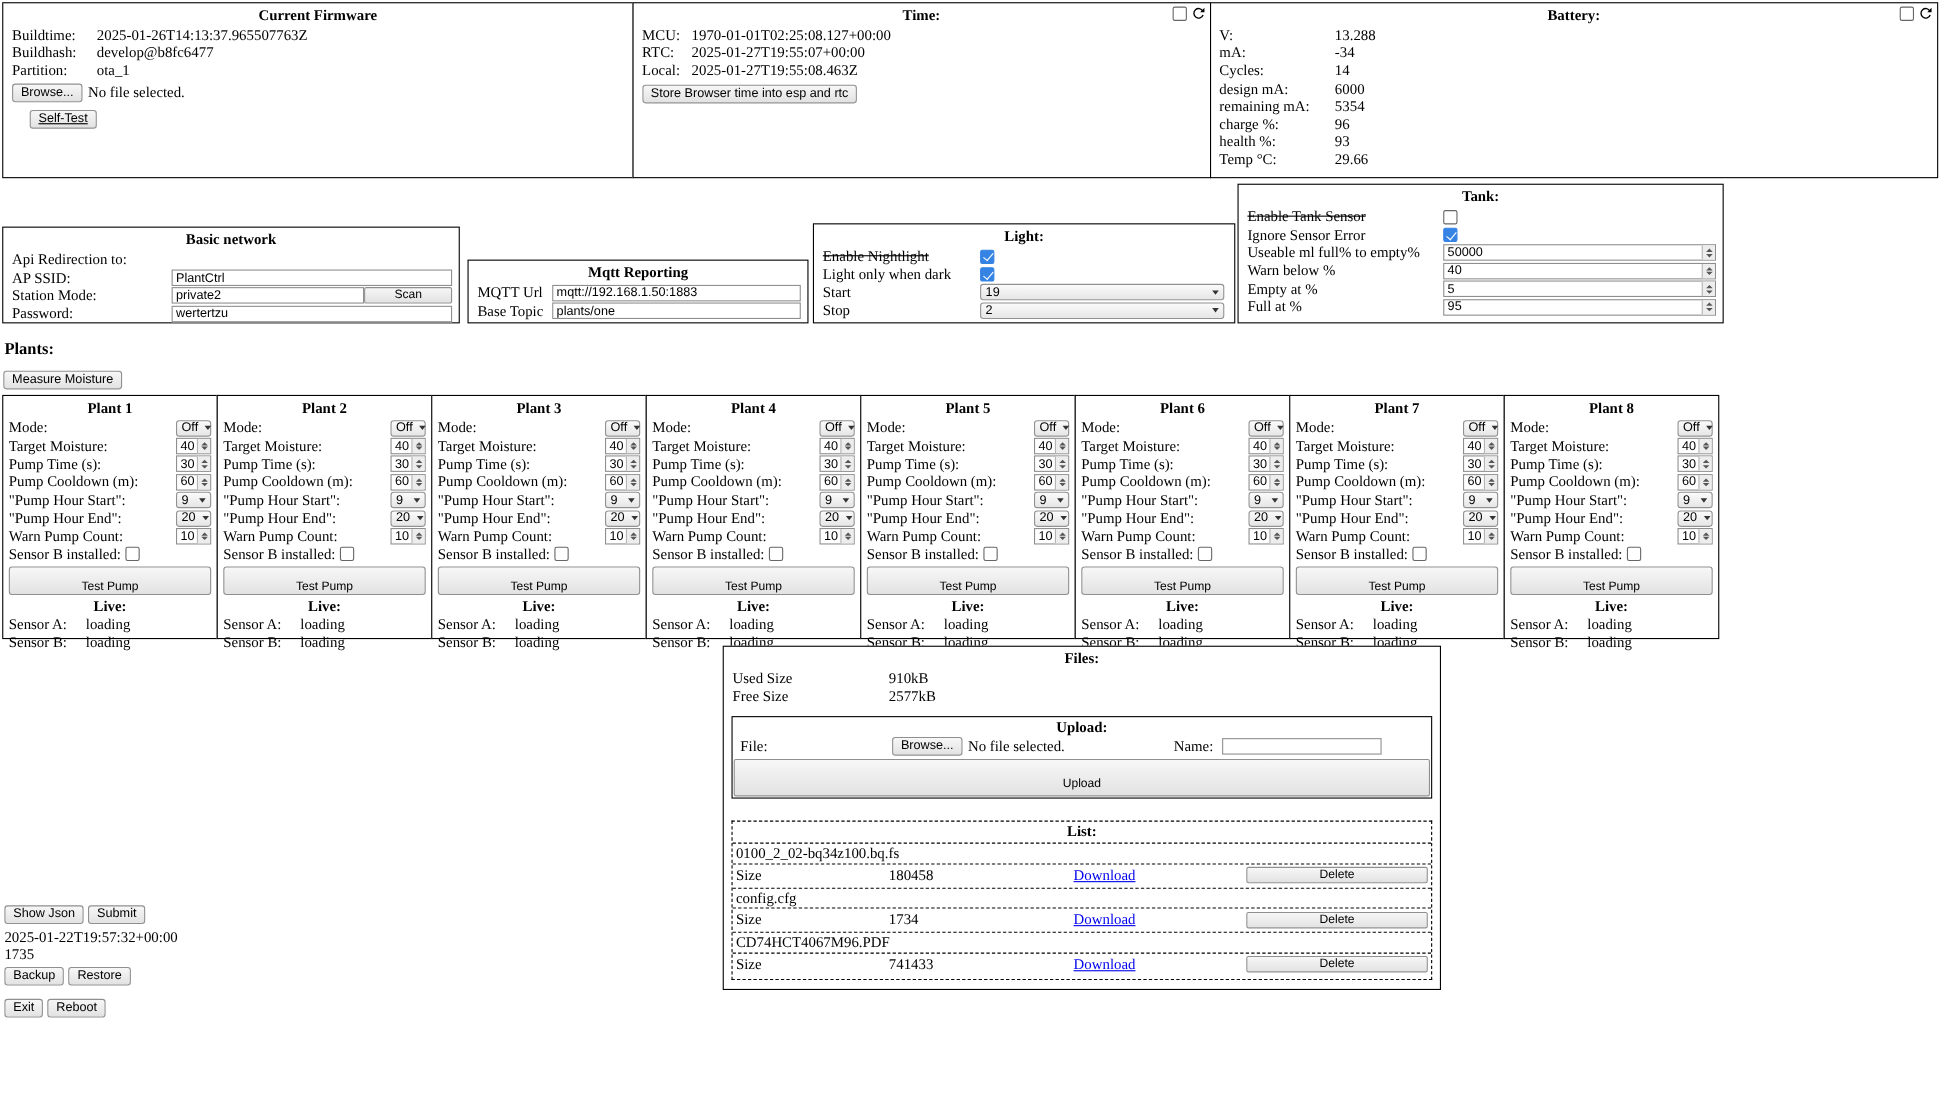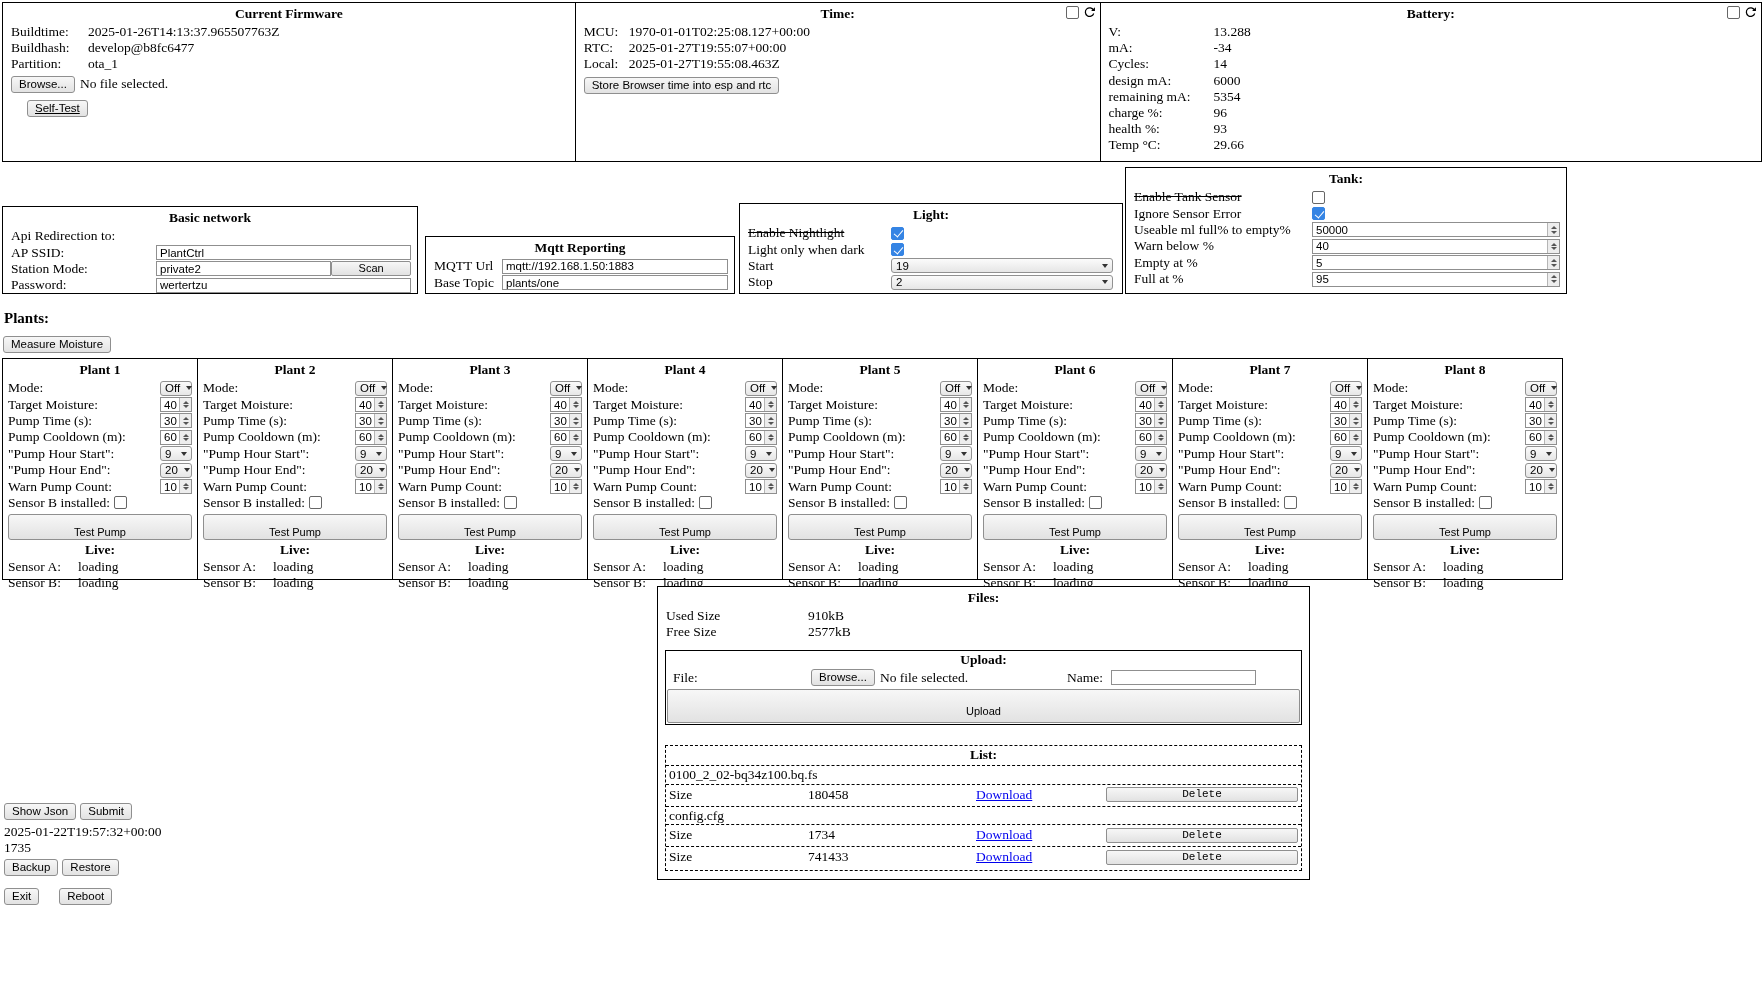--- a/index.html
+++ b/index.html
@@ -120,22 +120,22 @@
   .u-name-label { margin-left:auto; }
   .u-name-input { width:145px; margin-left:8px; margin-right:40px; }
   .upload-btn { display:block; width:calc(100% - 2px); margin:0 1px 1px; height:14px; font-size:11px; line-height:10px; padding:16px; border-radius:2px; }
   .list-box { border:1px dashed #000; margin:20px 7px 6px; padding-bottom:2px; }
   .list-title { text-align:center; font-weight:bold; padding:1px 0 2px; }
   .file-name { border-top:1px dashed #000; padding:1px 3px 0; line-height:16.5px; }
   .file-info { border-top:1px dashed #000; display:flex; align-items:center; padding:2px 3px 3px; }
   .fi-size-label { width:139px; flex:none; }
   .fi-size { width:168px; flex:none; }
   a.download { color:var(--link-blue); text-decoration:underline; cursor:pointer; }
-  .delete-btn { margin-left:auto; width:192px; height:15px; font-size:11px; line-height:11px; padding:0; border-radius:2px;font-family:Liberation Mono, monospace; }
-  .exit-row { display:flex; gap:20px; margin:8px 0 0 2px; }
+  .delete-btn { margin-left:auto; width:165px; height:15px; font-size:11px; line-height:11px; padding:0; border-radius:2px; }
+  .exit-row { display:flex; gap:4px; margin:8px 0 0 2px; }
 </style>
 </head>
 <body>
 
 
 
 
 <div class="row top-row">
 
   <section class="panel panel-firmware">
@@ -1134,20 +1134,21 @@
     <div class="file-name">config.cfg</div>
     <div class="file-info">
       <span class="fi-size-label">Size</span>
       <span class="fi-size">1734</span>
       <a class="download">Download</a>
       <button class="btn delete-btn">Delete</button>
     </div>
   </div>
 
   <div class="file-entry">
+    <div class="file-name">CD74HCT4067M96.PDF</div>
     <div class="file-info">
       <span class="fi-size-label">Size</span>
       <span class="fi-size">741433</span>
       <a class="download">Download</a>
       <button class="btn delete-btn">Delete</button>
     </div>
   </div>
 </div>
     </div>
   </section>

